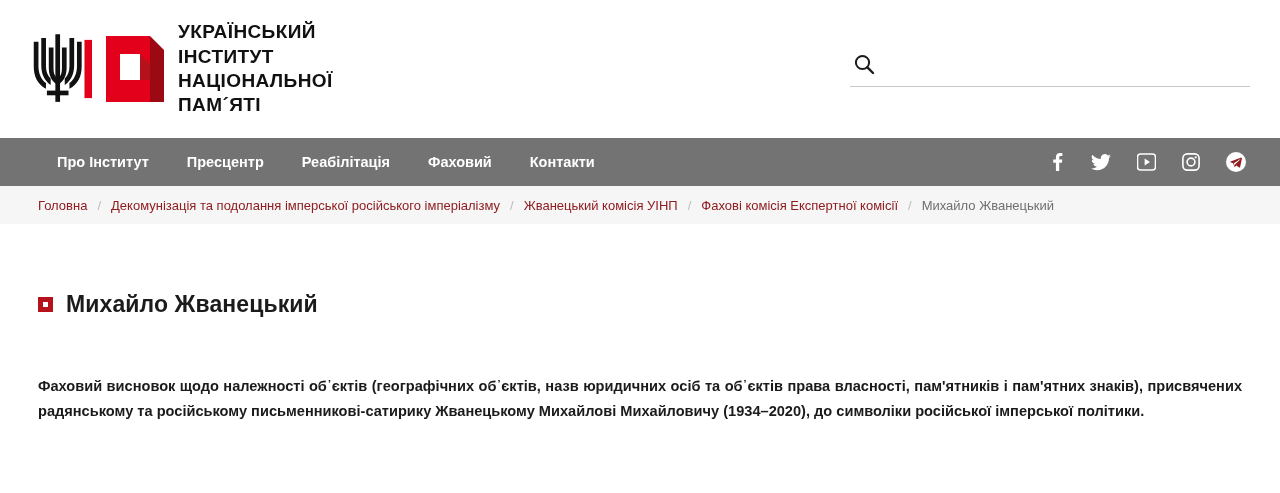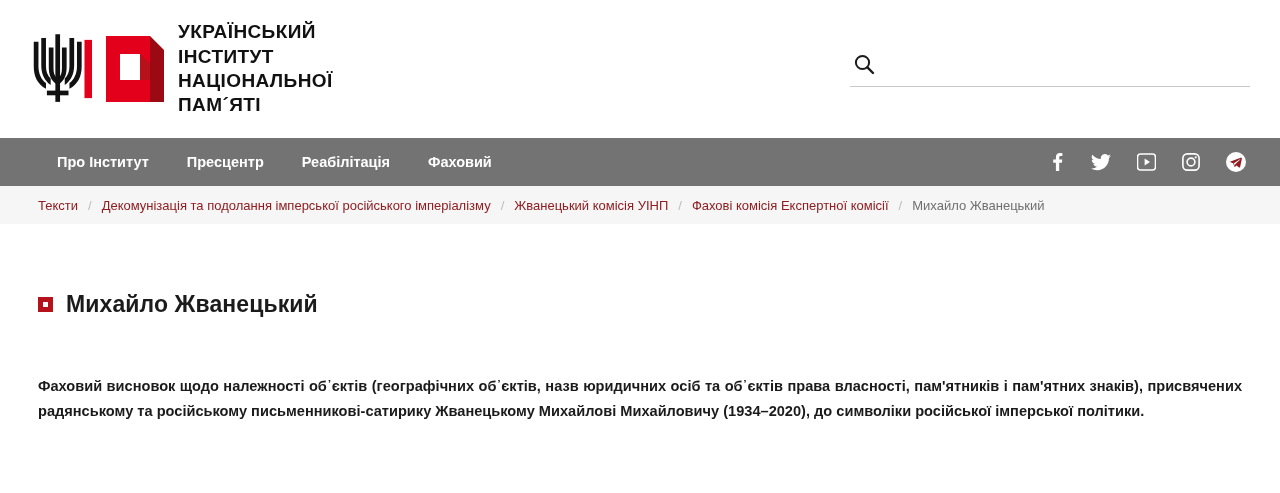--- a/index.html
+++ b/index.html
@@ -228,20 +228,21 @@
     </button>
   </div>
 </div>
 
 <div class="navbar">
   <div class="nav-items">
     <a class="nav-item">Про Інститут</a>
     <a class="nav-item">Пресцентр</a>
     <a class="nav-item">Реабілітація</a>
     <a class="nav-item">Фаховий</a>
+    <a class="nav-item">Контакти</a>
   </div>
   <div class="social">
     <a class="social-icon">
       <svg width="16" height="18" viewBox="0 0 16 18" aria-hidden="true">
         <path fill="#ffffff" d="M10.2 18V9.8h2.7l.4-3.2h-3.1V4.6c0-.9.26-1.55 1.58-1.55H13.4V.17C13.1.13 12.1 0 10.9 0 8.5 0 6.9 1.47 6.9 4.17V6.6H4.2v3.2h2.7V18z"></path>
       </svg>
     </a>
     <a class="social-icon">
       <svg width="20" height="17" viewBox="0 0 20 17" aria-hidden="true">
         <path fill="#ffffff" d="M20 2.02a8.1 8.1 0 0 1-2.36.65A4.1 4.1 0 0 0 19.44.41a8.2 8.2 0 0 1-2.6 1A4.1 4.1 0 0 0 9.85 5.1 11.64 11.64 0 0 1 1.39.75a4.1 4.1 0 0 0 1.27 5.48A4.06 4.06 0 0 1 .8 5.71v.05a4.1 4.1 0 0 0 3.29 4.02 4.1 4.1 0 0 1-1.85.07 4.11 4.11 0 0 0 3.83 2.85A8.23 8.23 0 0 1 0 14.39 11.61 11.61 0 0 0 6.29 16.2c7.55 0 11.68-6.25 11.68-11.67 0-.18 0-.35-.01-.53A8.3 8.3 0 0 0 20 2.02z"></path>
@@ -263,21 +264,21 @@
     <a class="social-icon">
       <svg width="20" height="20" viewBox="0 0 20 20" aria-hidden="true">
         <circle cx="10" cy="10" r="10" fill="#ffffff"></circle>
         <path fill="#8f1d21" d="M15.3 5.5 4.6 9.6c-.6.23-.6.6-.1.75l2.7.84 1.04 3.2c.13.35.23.48.46.48.23 0 .33-.1.46-.23l1.3-1.26 2.7 2c.5.27.85.13.97-.46l1.75-8.25c.17-.72-.27-1.05-.75-.84zM7.9 11.2l6.1-3.85c.3-.18.57-.08.35.12l-5.2 4.7-.2 2.15z"></path>
       </svg>
     </a>
   </div>
 </div>
 
 <div class="breadcrumb">
-  <a class="crumb">Тексти</a>
+  <a class="crumb">Головна</a>
   <span class="crumb-sep">/</span>
   <a class="crumb">Декомунізація та подолання імперської російського імперіалізму</a>
   <span class="crumb-sep">/</span>
   <a class="crumb">Жванецький комісія УІНП</a>
   <span class="crumb-sep">/</span>
   <a class="crumb">Фахові комісія Експертної комісії</a>
   <span class="crumb-sep">/</span>
   <span class="crumb current">Михайло Жванецький</span>
 </div>
 

